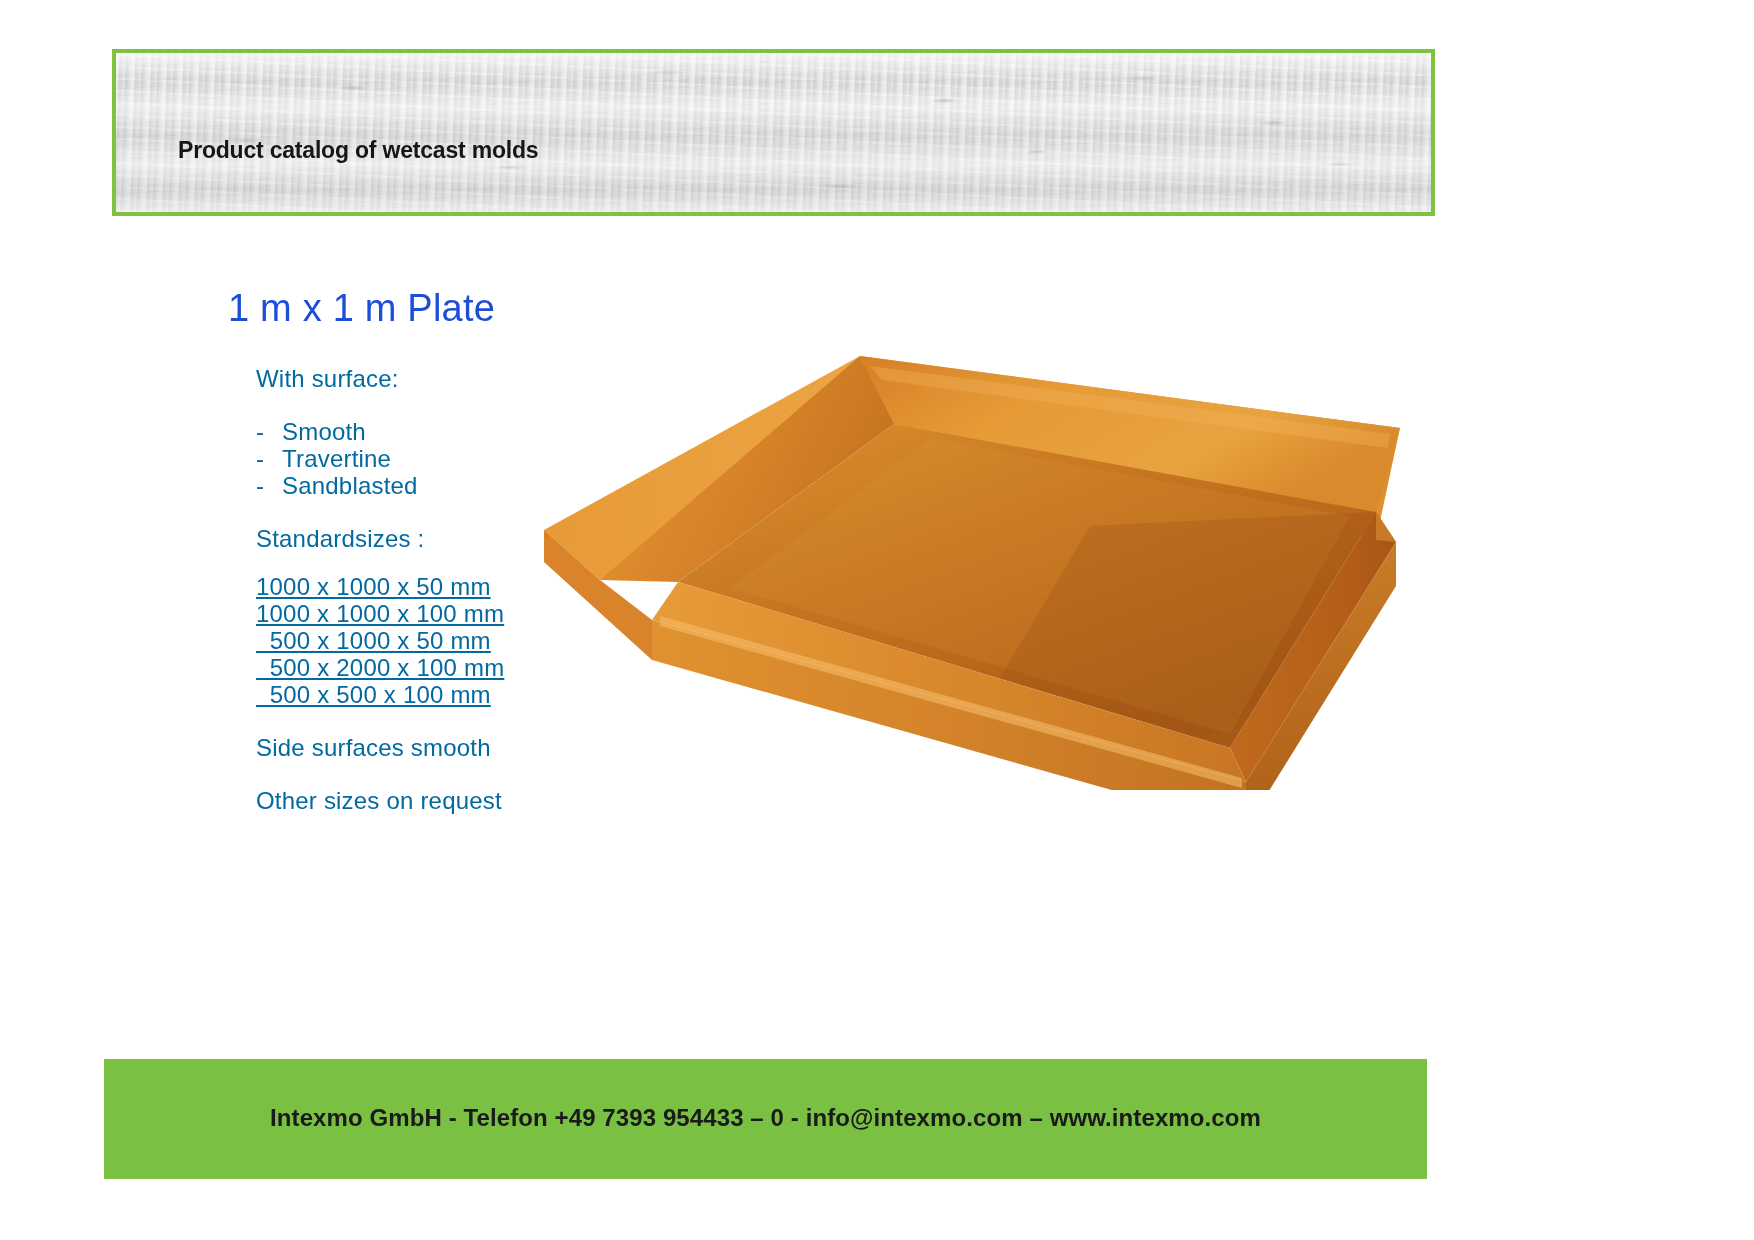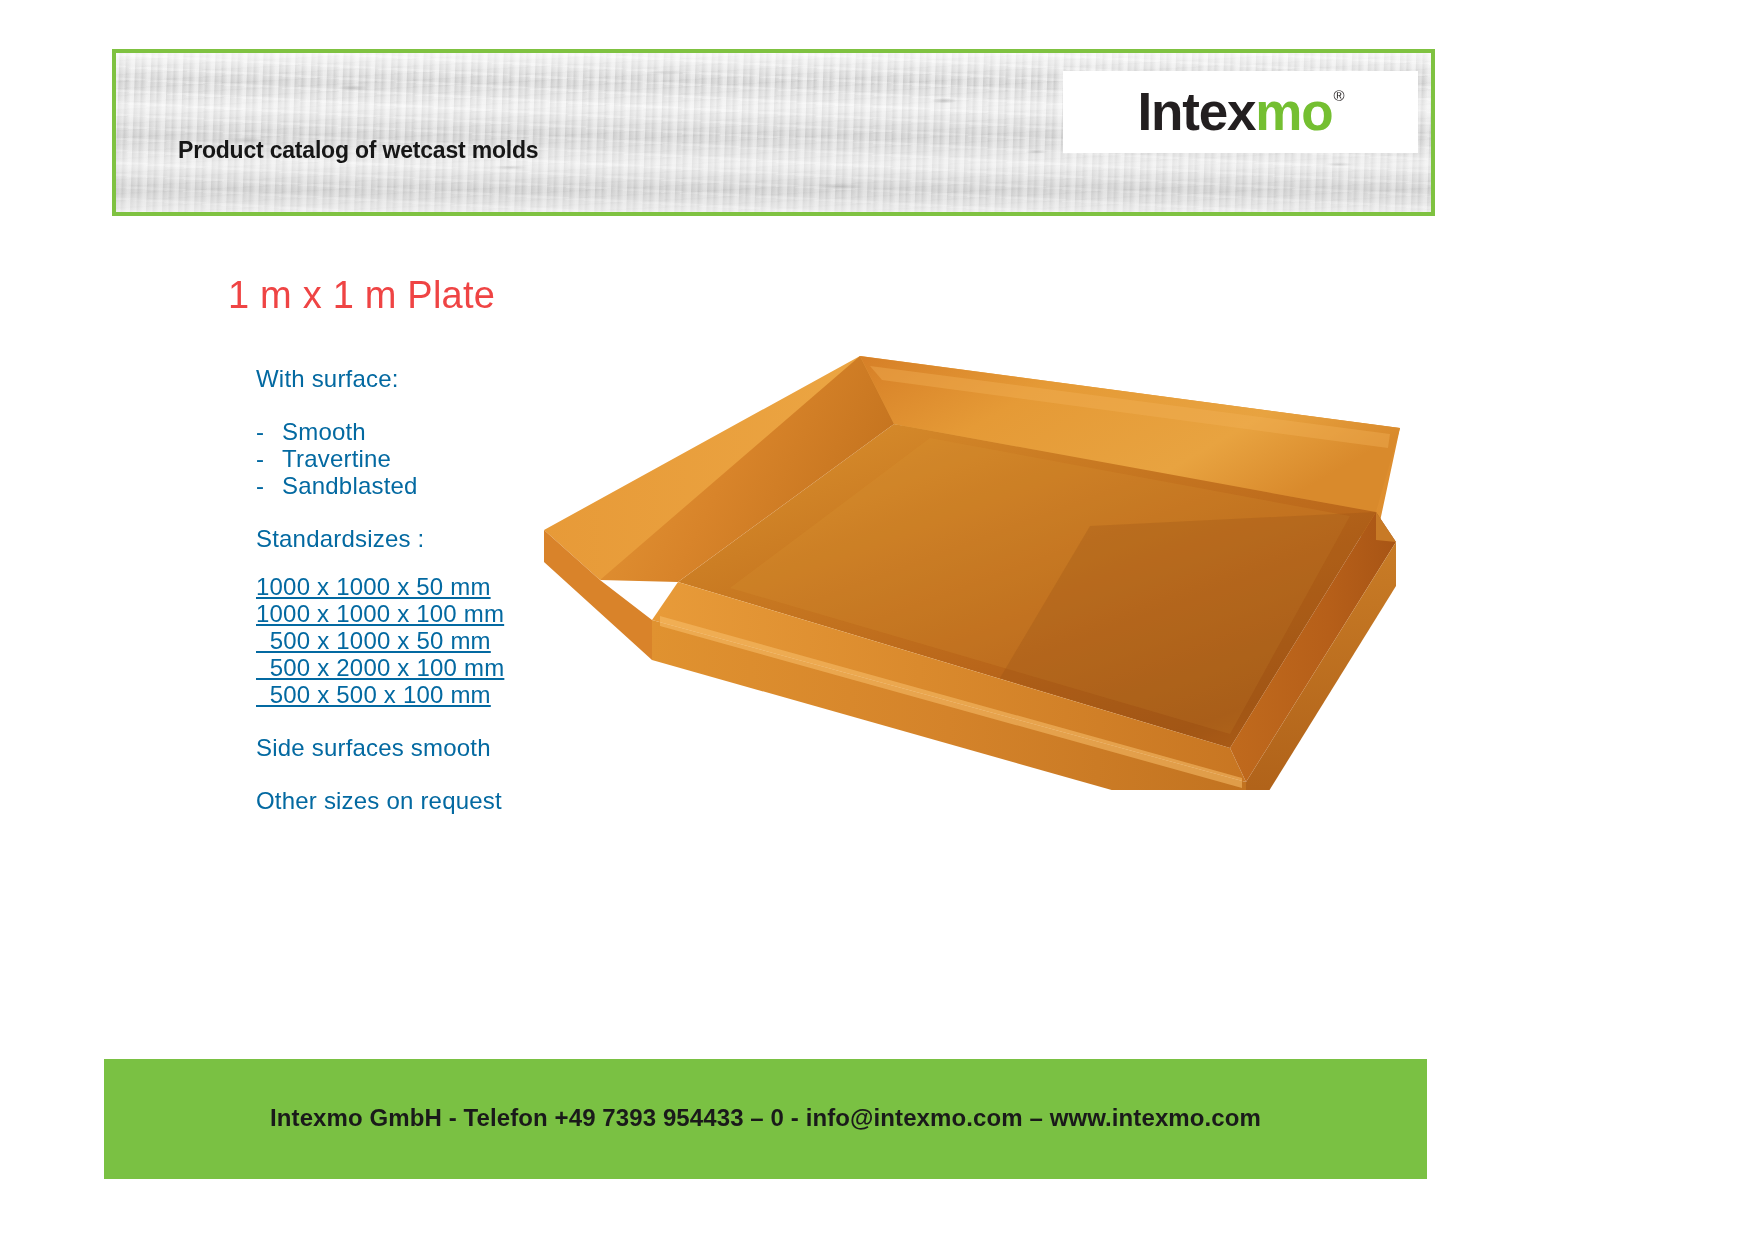--- a/index.html
+++ b/index.html
@@ -94,23 +94,23 @@
     position: relative;
     top: -10px;
     left: 1px;
     letter-spacing: 0;
   }
 
   
   .product-title {
     position: absolute;
     left: 228px;
-    top: 274px;
+    top: 287px;
     font-size: 38px;
-    color: #ef4444;
+    color: #1d4ed8;
     letter-spacing: 0.2px;
     white-space: nowrap;
   }
 
   .spec-block {
     position: absolute;
     left: 228px;
     top: 366px;
     font-size: 24px;
     color: #0369a1;
@@ -167,23 +167,20 @@
     letter-spacing: 0.1px;
     white-space: nowrap;
   }
 </style>
 </head>
 <body>
 
 <div class="header-banner">
   <div class="header-texture"></div>
   <div class="header-title">Product catalog of wetcast molds</div>
-  <div class="logo-box">
-    <span class="logo-text"><span class="logo-dark">Intex</span><span class="logo-green">mo</span><span class="logo-reg">®</span></span>
-  </div>
 </div>
 
 <div class="product-title">1 m x 1 m Plate</div>
 
 <div class="spec-block">
 
   <div class="spec-line">With surface:</div>
   <div class="spec-gap"></div>
 
   <div>

